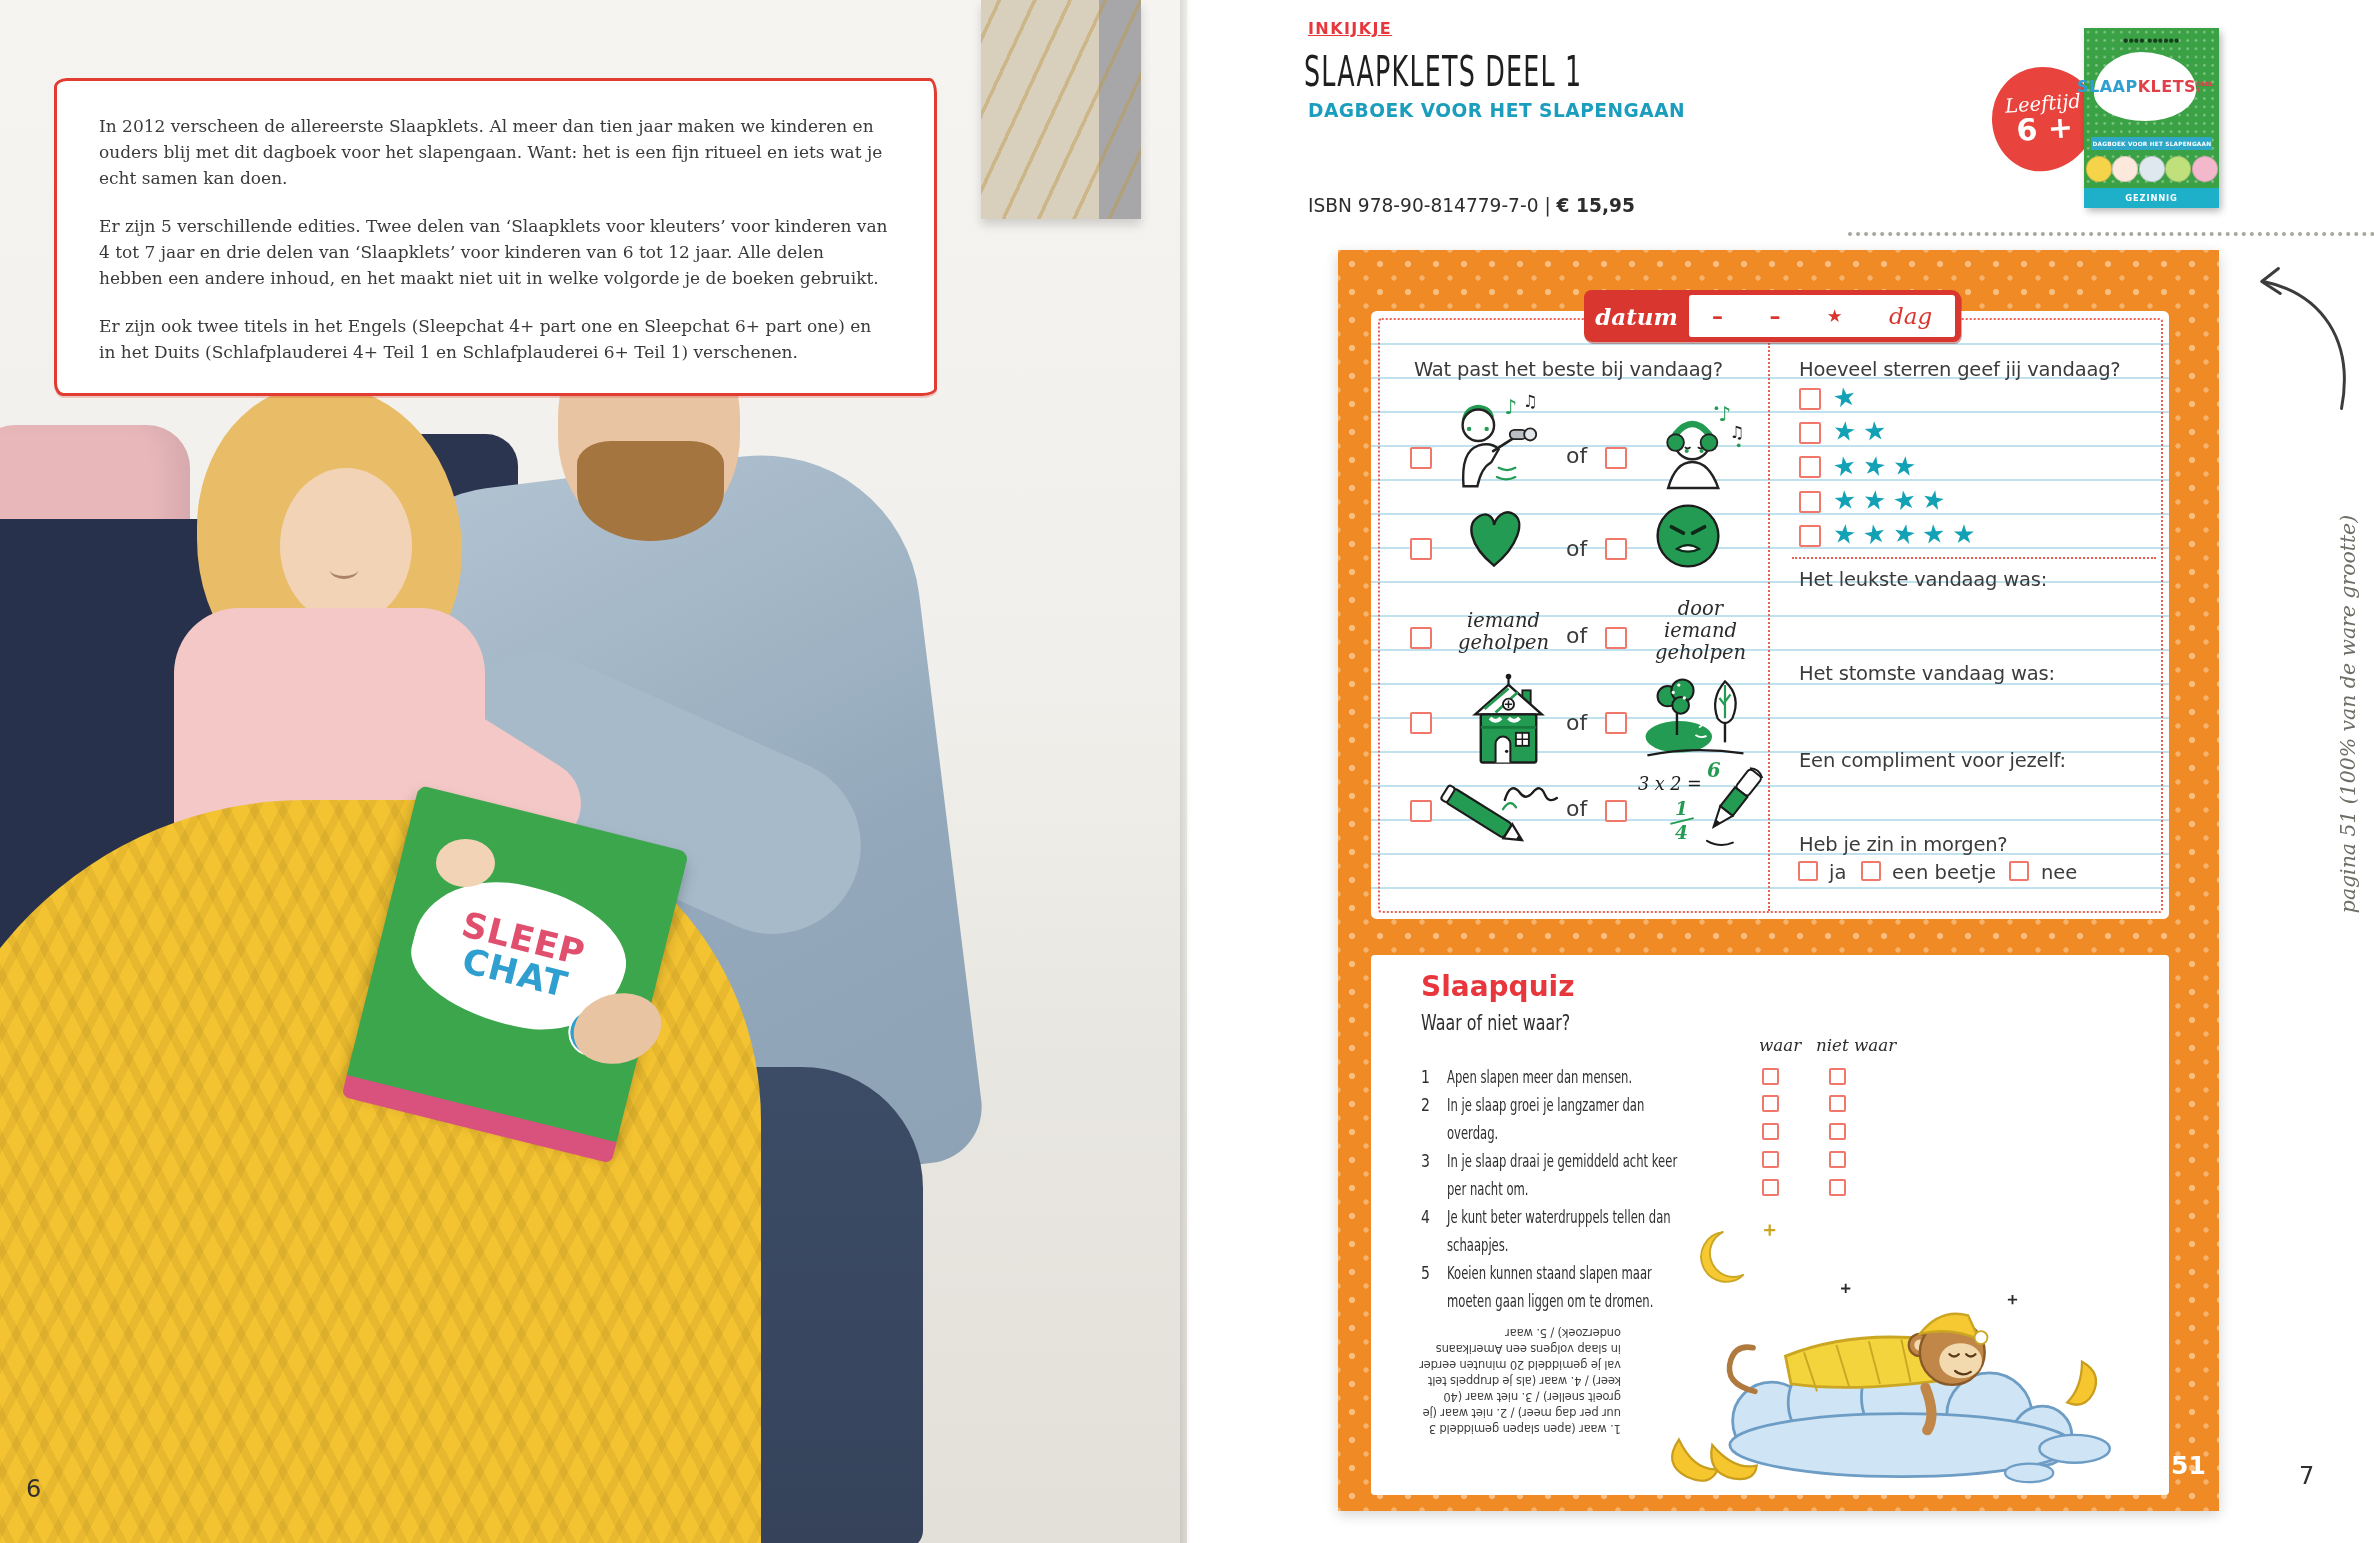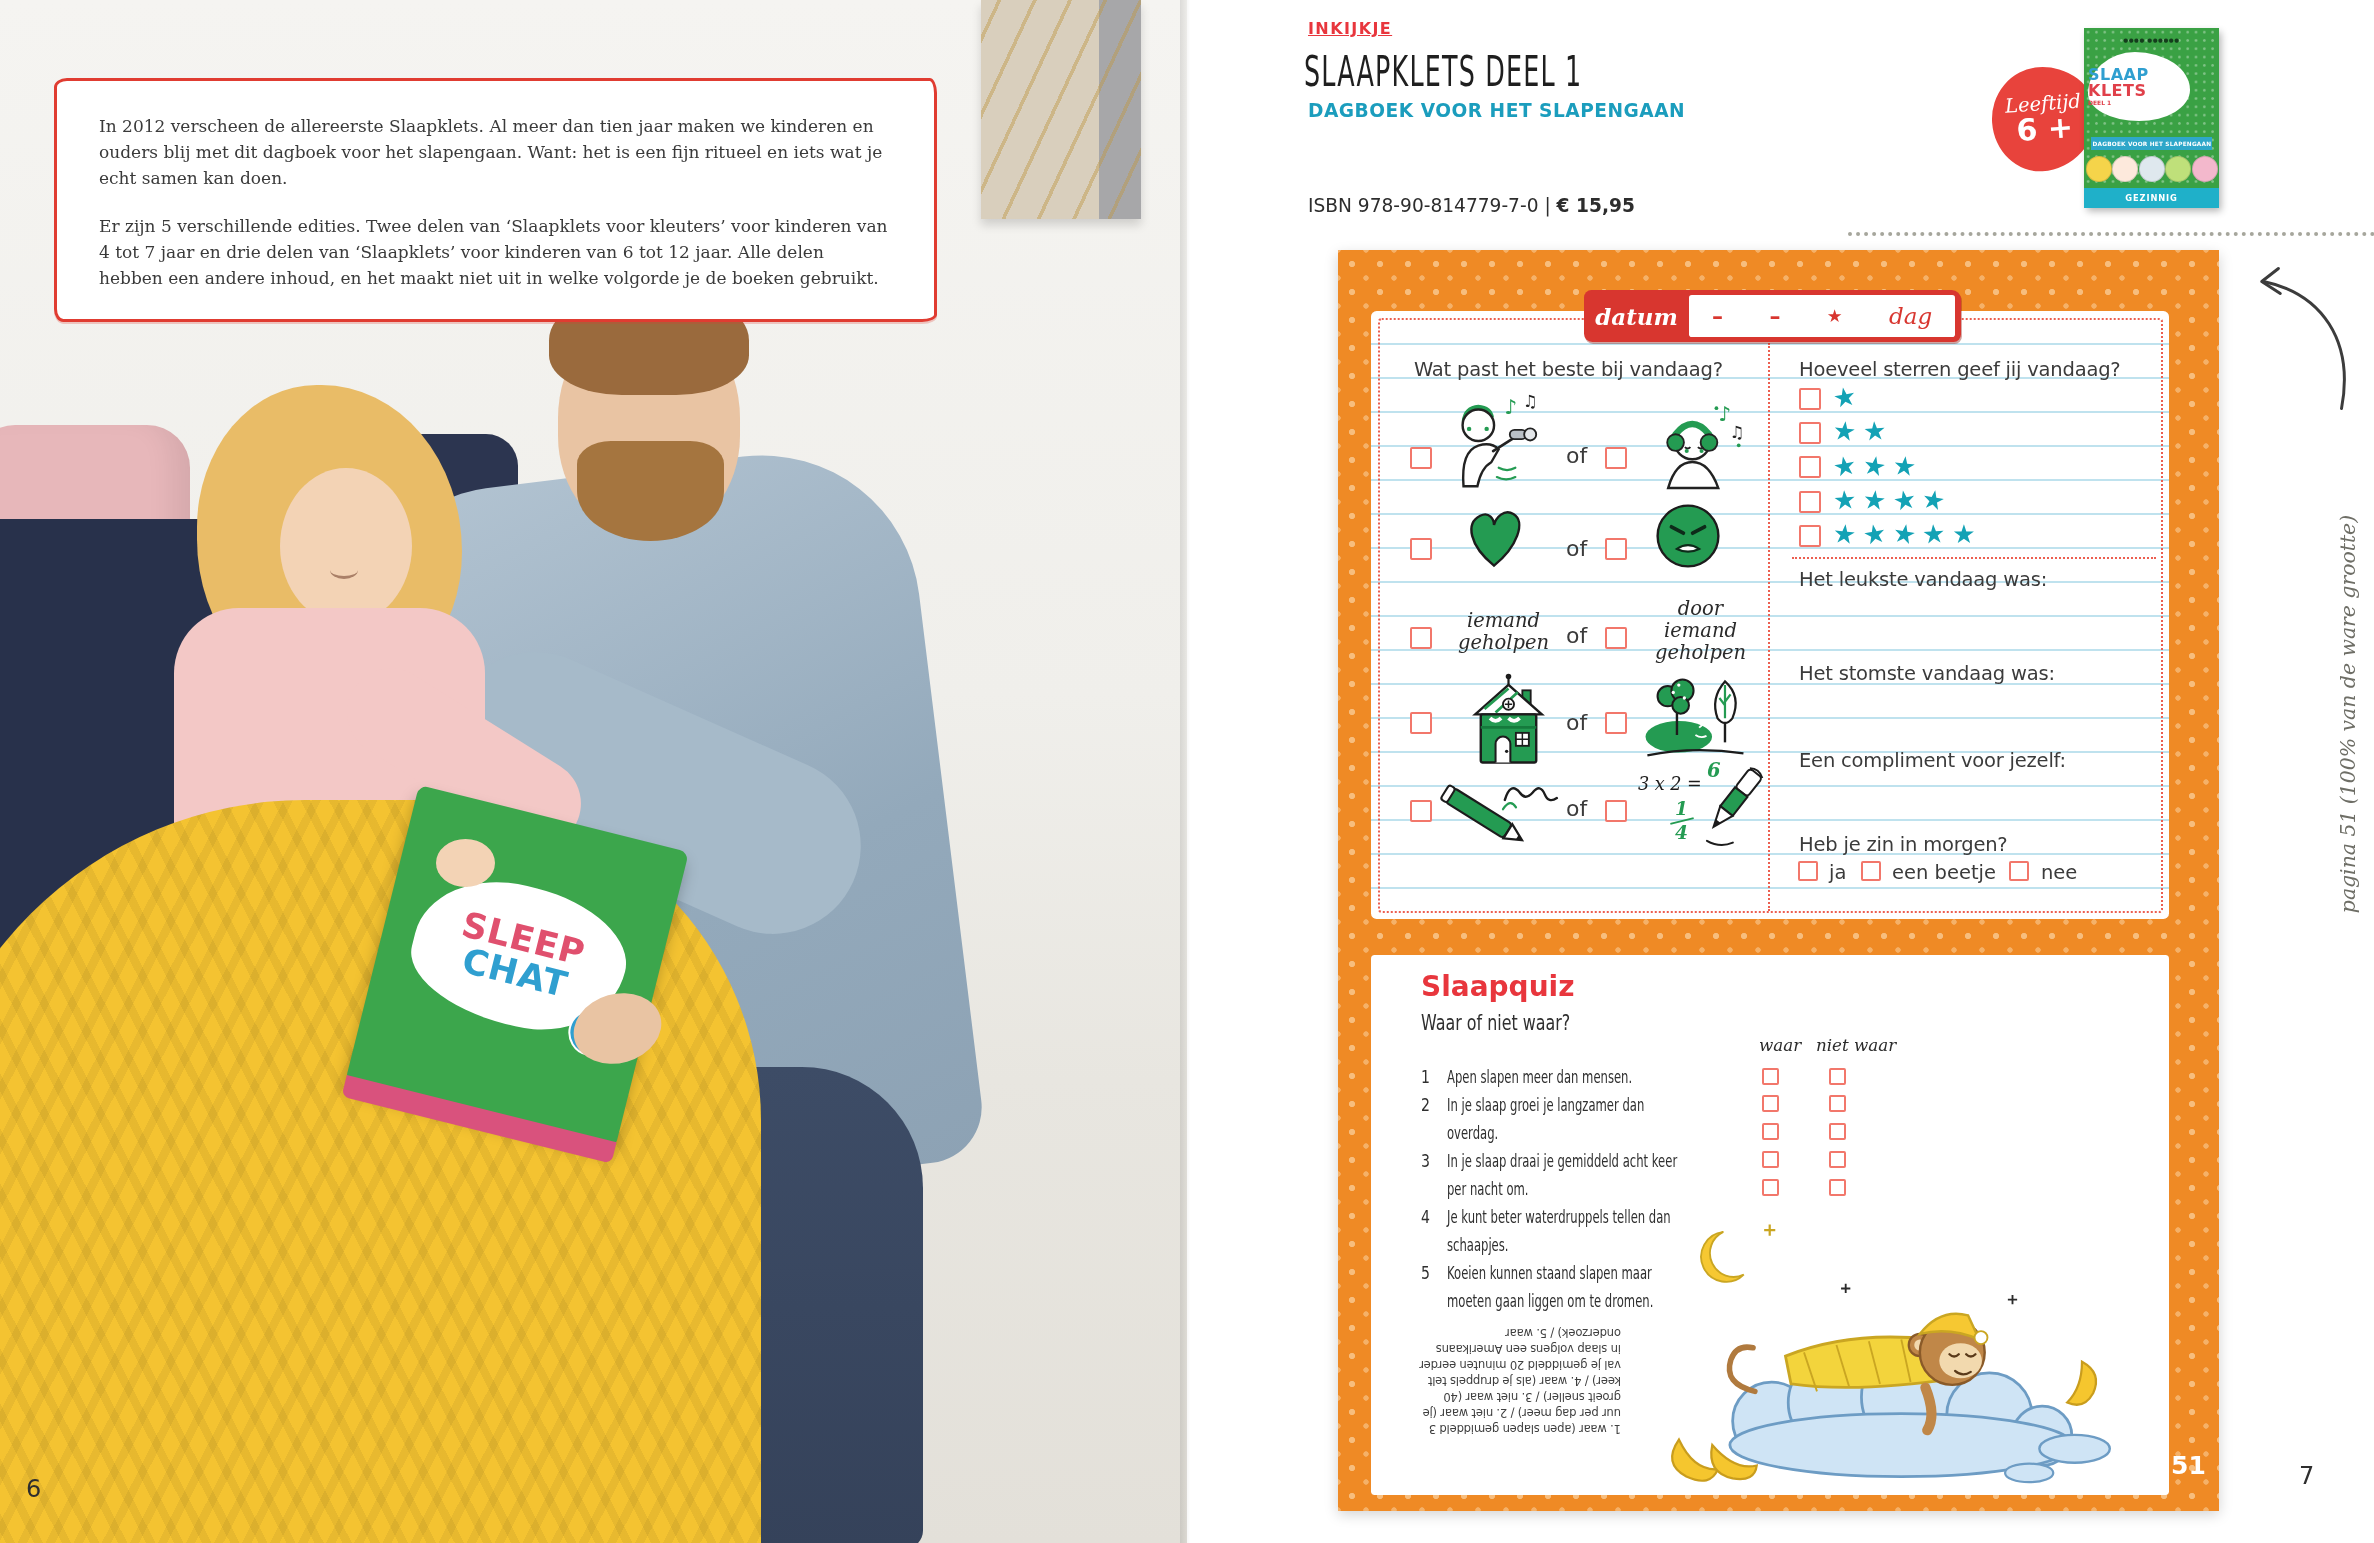--- a/index.html
+++ b/index.html
@@ -60,21 +60,21 @@
   .age-badge{left:1992px;top:67px;width:104px;height:104px;background:#e8433c;
     border-radius:48% 52% 55% 45%/50% 46% 54% 50%;display:flex;flex-direction:column;align-items:center;justify-content:center;color:#fff;transform:rotate(-4deg);}
   .age-badge .l1{font-family:"DejaVu Serif",serif;font-style:italic;font-size:19.5px;line-height:1;}
   .age-badge .l2{font-size:30px;font-weight:bold;line-height:1.05;}
   .dotline{left:1848px;top:232px;width:527px;border-top:4.6px dotted #a6a69c;}
 
   
   .cover{left:2084px;top:28px;width:135px;height:180px;background:#3aa144;box-shadow:2.8px 3.7px 7.4px rgba(0,0,0,.3);
     background-image:radial-gradient(rgba(255,255,255,.35) 1.1px,transparent 1.5px);background-size:8.3px 8.3px;}
   .cover-author{position:absolute;left:0;top:9.3px;width:100%;text-align:center;font-size:5.6px;font-weight:bold;color:#143d1c;letter-spacing:0.5px;}
-  .cover-cloud{position:absolute;left:4px;top:24px;width:102px;height:69px;background:#fff;border-radius:46% 54% 50% 50%/60% 55% 45% 40%;display:flex;flex-direction:column;justify-content:center;line-height:1;}
+  .cover-cloud{position:absolute;left:10px;top:24px;width:102px;height:69px;background:#fff;border-radius:46% 54% 50% 50%/60% 55% 45% 40%;display:flex;flex-direction:row;align-items:center;justify-content:center;line-height:1;}
   .cover-t1{color:#2f9fd0;font-weight:bold;font-size:16px;letter-spacing:0.5px;}
   .cover-t2{color:#e0404a;font-weight:bold;font-size:16px;letter-spacing:0.5px;}
   .cover-ed{color:#e0404a;font-weight:bold;font-size:6px;margin-top:1.9px;}
   .cover-banner{position:absolute;left:7.4px;top:109px;width:121px;height:13px;background:#2ea7c9;color:#fff;font-size:5.8px;font-weight:bold;display:flex;align-items:center;justify-content:center;letter-spacing:0.2px;}
   .cover-circles{position:absolute;left:1.9px;top:128px;width:132px;display:flex;justify-content:space-between;}
   .cover-circles span{width:24px;height:24px;border-radius:50%;display:block;border:0.9px solid rgba(0,0,0,.12);}
   .cover-foot{position:absolute;left:0;bottom:0;width:100%;height:20.4px;background:#1fb0c9;color:#fff;display:flex;align-items:center;justify-content:center;font-size:8.3px;font-weight:bold;letter-spacing:0.9px;}
 
   
   .margin-note{left:2348px;top:714px;transform:translate(-50%,-50%) rotate(-90deg);white-space:nowrap;
@@ -155,20 +155,21 @@
         <span class="photo-book-badge">6+</span>
       </div>
       <div class="photo-book-spine"></div>
     </div>
     <div class="abs child-hand"></div>
     <div class="abs dad-hand"></div>
 
     <div class="abs intro-box">
       <p>In 2012 verscheen de allereerste Slaapklets. Al meer dan tien jaar maken we kinderen en ouders blij met dit dagboek voor het slapengaan. Want: het is een fijn ritueel en iets wat je echt samen kan doen.</p>
       <p>Er zijn 5 verschillende edities. Twee delen van ‘Slaapklets voor kleuters’ voor kinderen van 4 tot 7 jaar en drie delen van ‘Slaapklets’ voor kinderen van 6 tot 12 jaar. Alle delen hebben een andere inhoud, en het maakt niet uit in welke volgorde je de boeken gebruikt.</p>
+      <p>Er zijn ook twee titels in het Engels (Sleepchat 4+ part one en Sleepchat 6+ part one) en in het Duits (Schlafplauderei 4+ Teil 1 en Schlafplauderei 6+ Teil 1) verschenen.</p>
     </div>
 
     <div class="abs pagenum" style="left:26px;top:1475px;">6</div>
   </div>
 
   <div class="abs gutter"></div>
 
   <div class="abs kicker">INKIJKJE</div>
   <div class="abs main-title">SLAAPKLETS DEEL 1</div>
   <div class="abs subtitle">DAGBOEK VOOR HET SLAPENGAAN</div>

